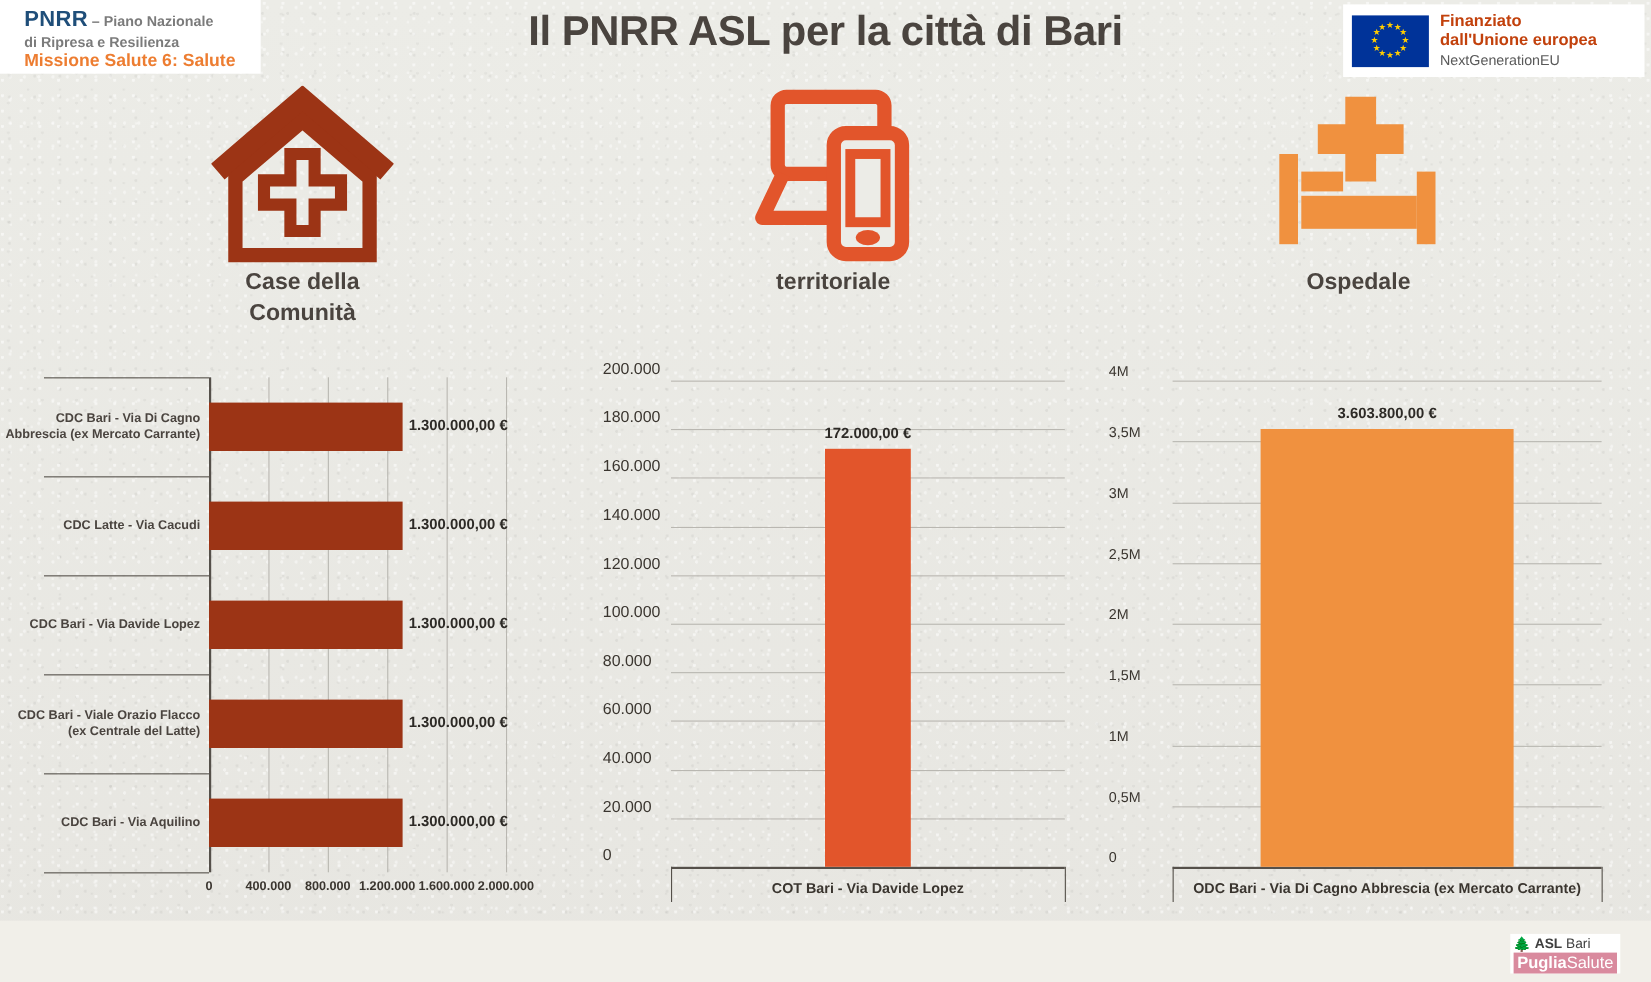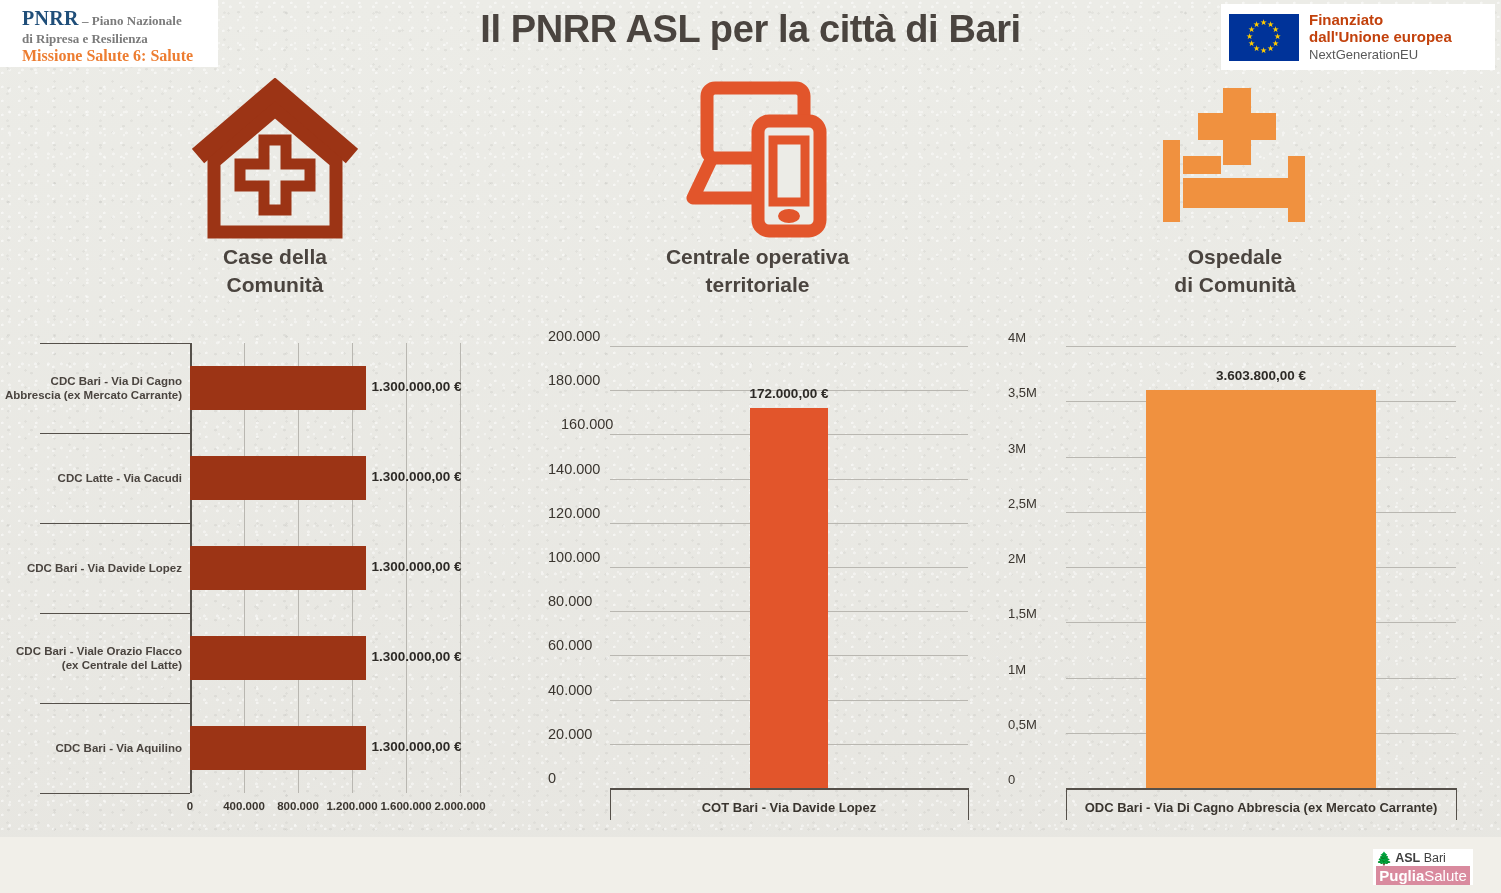--- a/index.html
+++ b/index.html
@@ -23,25 +23,24 @@
       radial-gradient(circle at 88% 79%, rgba(0,0,0,.045) 0 1px, transparent 1.4px),
       radial-gradient(circle at 52% 88%, rgba(255,255,255,.4) 0 1px, transparent 1.5px),
       radial-gradient(circle at 24% 47%, rgba(0,0,0,.04) 0 1.1px, transparent 1.5px),
       linear-gradient(#ececE7, #e7e6e1);
     background-size: 17px 14px, 23px 19px, 13px 21px, 29px 17px, 19px 23px, 31px 27px, 100% 100%;
   }
 
   
   .pnrr-logo {
     position: absolute; left: 0; top: 0;
-    width: 218px; height: 67px;
+    width: 237px; height: 67px;
     background: #fff;
     padding: 7px 0 0 22px;
     line-height: 1.18;
-    font-family: Liberation Serif, serif;
   }
   .pnrr-l1 { font-size: 13px; color: #7b7b7b; font-weight: 700; white-space: nowrap; }
   .pnrr-l1 b { font-size: 20px; color: #1f4e79; font-weight: 700; letter-spacing: .3px; }
   .pnrr-l2 { font-size: 13px; color: #7b7b7b; font-weight: 700; }
   .pnrr-l3 { font-size: 16px; color: #ed7d31; font-weight: 700; margin-top: 1px; }
 
   .poster-title {
     position: absolute; left: 0; right: 0; top: 8px;
     text-align: center;
     font-size: 38px; font-weight: 700; color: #4a443f;
@@ -190,38 +189,36 @@
     <div class="icon-wrap">
       <svg width="165" height="165" viewBox="0 0 165 165" aria-hidden="true">
         <rect x="32" y="10" width="97" height="70" rx="8" fill="none" stroke="#e2552b" stroke-width="13"></rect>
         <path d="M37 80 L18 120 L140 120 L125 80" fill="none" stroke="#e2552b" stroke-width="13" stroke-linejoin="round"></path>
         <rect x="83" y="43" width="62" height="110" rx="11" fill="#ececE7" stroke="#e2552b" stroke-width="13"></rect>
         <rect x="98" y="62" width="32" height="62" fill="none" stroke="#e2552b" stroke-width="9"></rect>
         <ellipse cx="114" cy="138" rx="11" ry="7" fill="#e2552b"></ellipse>
       </svg>
     </div>
     <div class="title">
-      <div>Centrale operativa</div>
       <div>territoriale</div>
     </div>
   </div>
 
   <div class="section-head" id="sec3">
     <div class="icon-wrap">
       <svg width="168" height="165" viewBox="0 0 168 165" aria-hidden="true">
         <path d="M72 10 L100 10 L100 35 L125 35 L125 62 L100 62 L100 87 L72 87 L72 62 L47 62 L47 35 L72 35 Z" fill="#f0913f"></path>
         <rect x="12" y="62" width="17" height="82" fill="#f0913f"></rect>
         <rect x="137" y="78" width="17" height="66" fill="#f0913f"></rect>
         <rect x="32" y="78" width="38" height="18" fill="#f0913f"></rect>
         <rect x="32" y="100" width="105" height="30" fill="#f0913f"></rect>
       </svg>
     </div>
     <div class="title">
       <div>Ospedale</div>
-      <div>di Comunità</div>
     </div>
   </div>
 
   <div class="chart" id="chart1">
       <div class="gridline" style="left: 212px; top: 5px; width: 1px; height: 450px;"></div>
       <div class="gridline" style="left: 266px; top: 5px; width: 1px; height: 450px;"></div>
       <div class="gridline" style="left: 320px; top: 5px; width: 1px; height: 450px;"></div>
       <div class="gridline" style="left: 374px; top: 5px; width: 1px; height: 450px;"></div>
       <div class="gridline" style="left: 428px; top: 5px; width: 1px; height: 450px;"></div>
       <div class="vaxis" style="left: 158px; top: 5px; height: 450px;"></div>
@@ -277,21 +274,21 @@
       <div class="ytick" style="left: 0px; top: 299.4px;">60.000</div>
       <div class="gridline" style="left: 62px; top: 273.2px; width: 358px; height: 1px;"></div>
       <div class="ytick" style="left: 0px; top: 255.2px;">80.000</div>
       <div class="gridline" style="left: 62px; top: 229px; width: 358px; height: 1px;"></div>
       <div class="ytick" style="left: 0px; top: 211px;">100.000</div>
       <div class="gridline" style="left: 62px; top: 184.8px; width: 358px; height: 1px;"></div>
       <div class="ytick" style="left: 0px; top: 166.8px;">120.000</div>
       <div class="gridline" style="left: 62px; top: 140.6px; width: 358px; height: 1px;"></div>
       <div class="ytick" style="left: 0px; top: 122.6px;">140.000</div>
       <div class="gridline" style="left: 62px; top: 96.4px; width: 358px; height: 1px;"></div>
-      <div class="ytick" style="left: 0px; top: 78.4px; margin-left: 13px;">160.000</div>
+      <div class="ytick" style="left: 0px; top: 78.4px;">160.000</div>
       <div class="gridline" style="left: 62px; top: 52.2px; width: 358px; height: 1px;"></div>
       <div class="ytick" style="left: 0px; top: 34.2px;">180.000</div>
       <div class="gridline" style="left: 62px; top: 8px; width: 358px; height: 1px;"></div>
       <div class="ytick" style="left: 0px; top: -10px;">200.000</div>
       <div class="vbar" style="left: 202px; top: 69.88px; width: 78px; height: 380.12px; background: rgb(226, 85, 43);"></div>
       <div class="bar-value" style="left: 161px; width: 160px; text-align: center; top: 47.88px;">172.000,00 €</div>
       <div class="cat-bottom" style="left: 21px; width: 440px; top: 462px;">COT Bari - Via Davide Lopez</div>
       <div class="tick-mark" style="left: 62px; top: 450px; height: 32px;"></div>
       <div class="tick-mark" style="left: 420px; top: 450px; height: 32px;"></div>
     </div>

